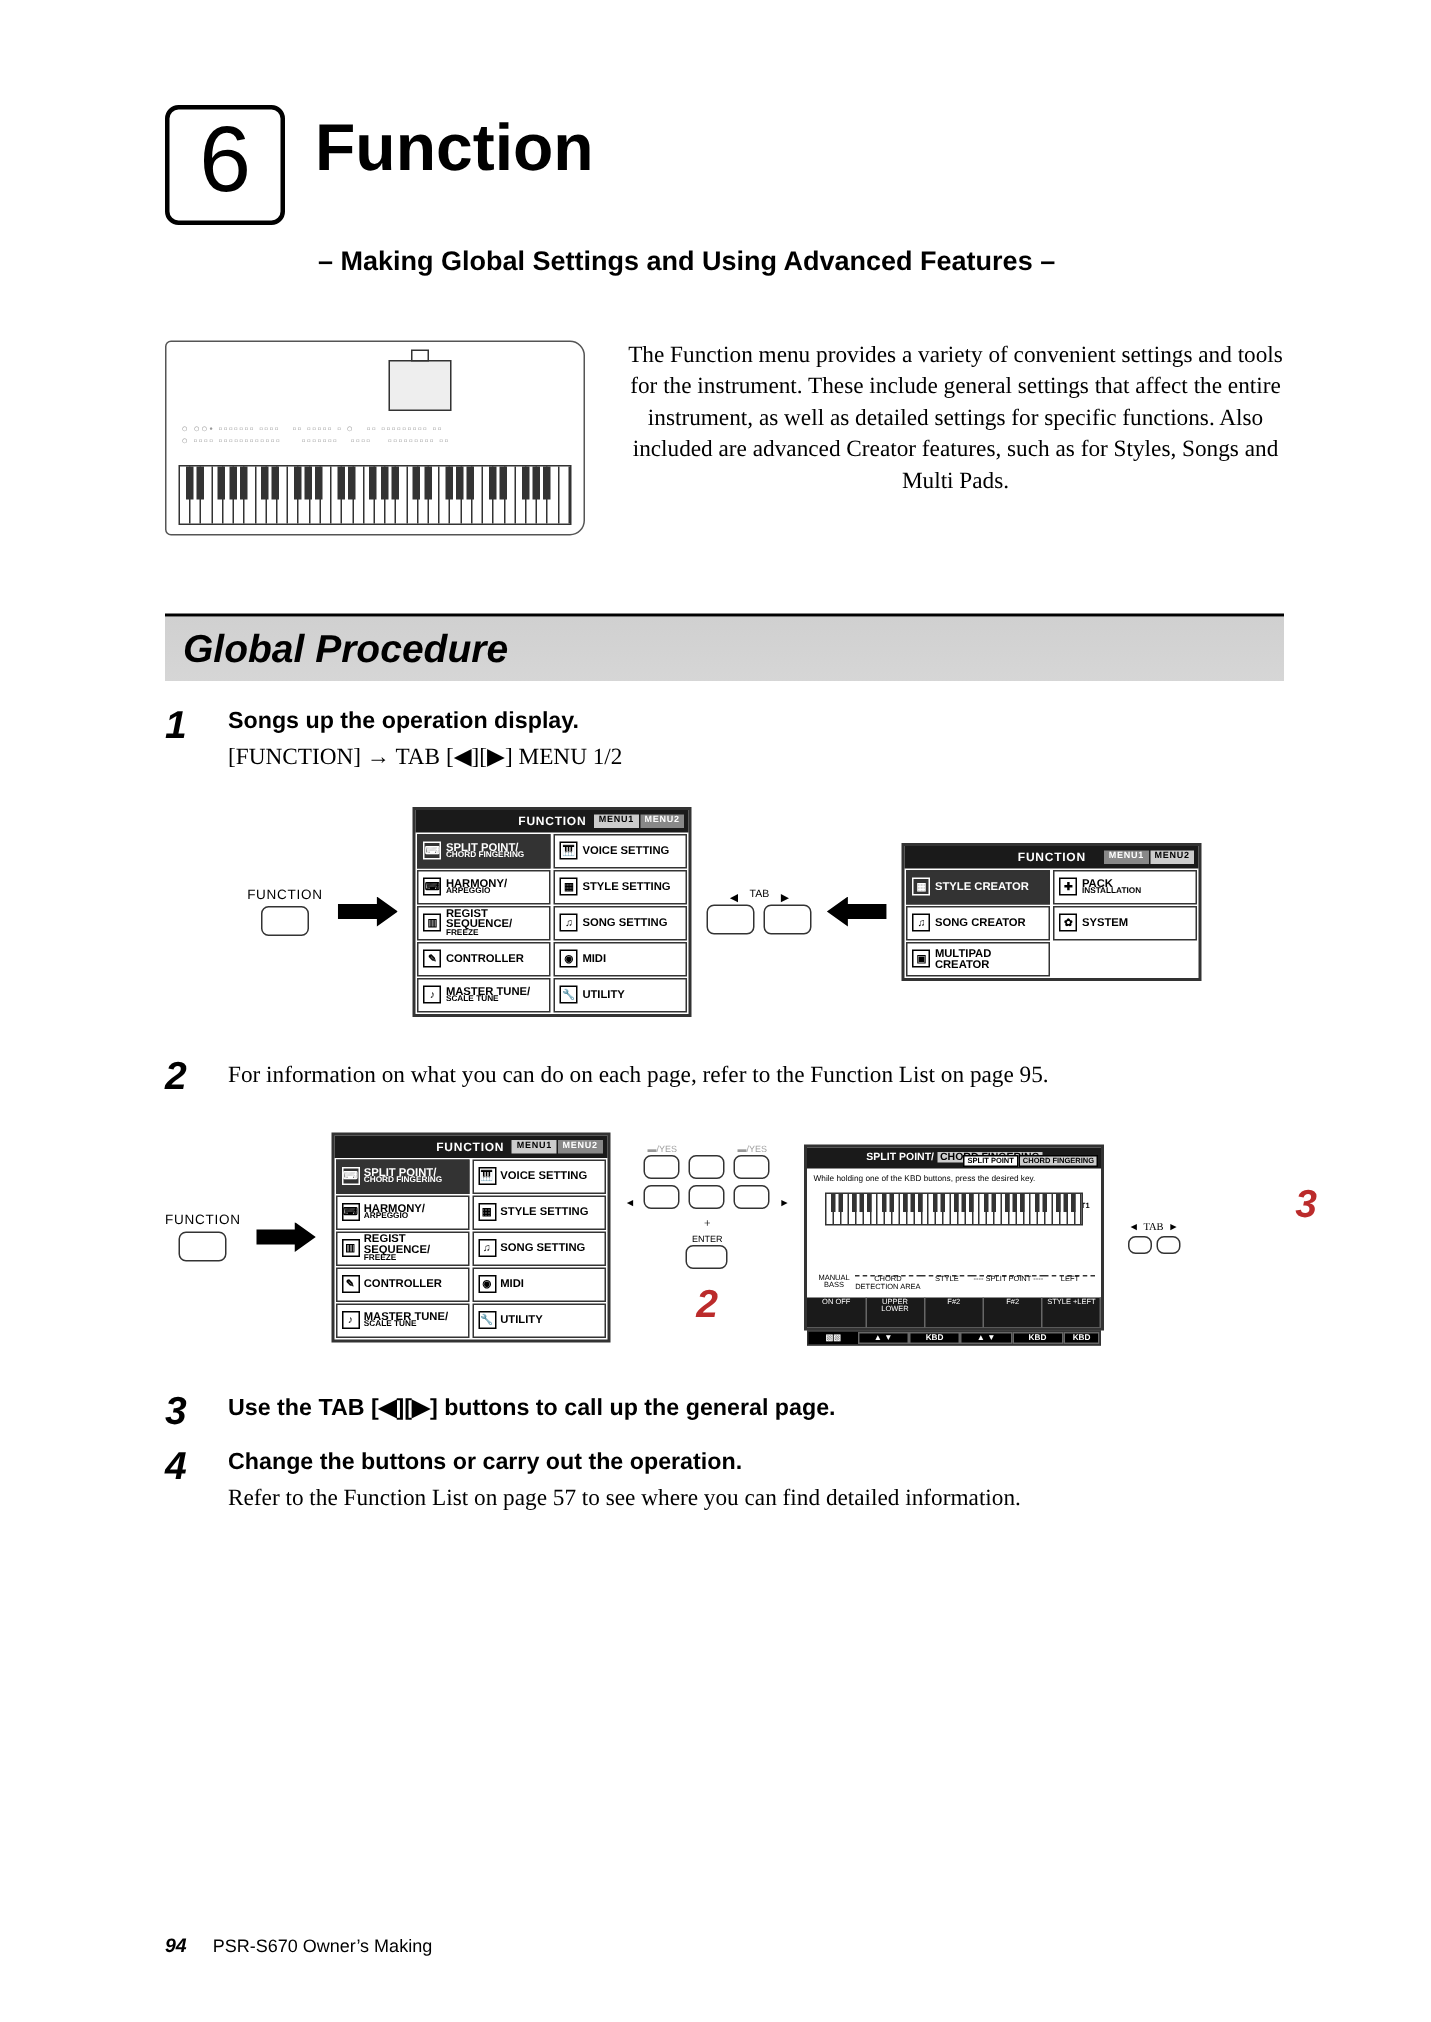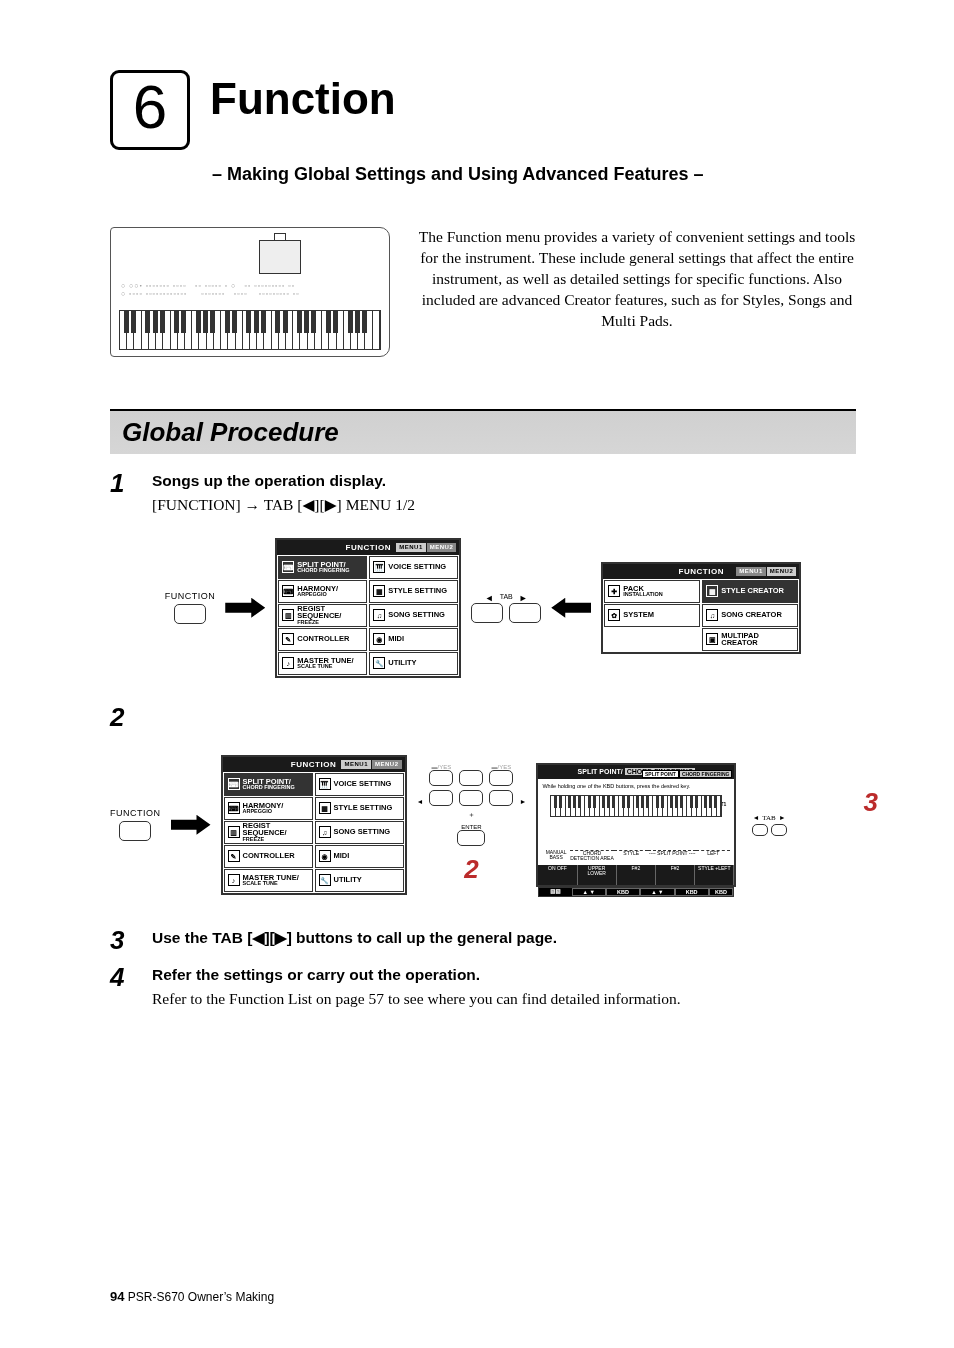--- a/index.html
+++ b/index.html
@@ -120,21 +120,21 @@
     .db-cell { flex: 1; border-right: 1px solid #666; padding: 1px 2px; line-height: 1; text-align: center; }
     .step-num-marker {
       font-size: 26px; font-weight: bold; font-style: italic; color: #bb2b2b;
       font-family: Arial, Helvetica, sans-serif;
     }
     .illus-row2 { display: flex; align-items: center; gap: 10px; margin: 22px 0 10px; position:relative; }
     .marker-2 { text-align: center; margin-top: 4px; }
     .marker-3-pos { position: absolute; right: -22px; top: 32px; }
     .tab-tiny-outer { display: flex; flex-direction: column; align-items: flex-start; }
     .footer { position: absolute; bottom: 44px; left: 110px; font-size: 12px; font-family: Arial, sans-serif; }
-    .footer .pg { font-weight: bold; margin-right: 0; font-size: 13px; }
+    .footer .pg { font-weight: bold; font-style: italic; margin-right: 14px; font-size: 13px; }
   </style>
 </head>
 <body>
 
 <div class="chapter-header">
   <div class="chapter-num-box">6</div>
   <div class="chapter-title">Function</div>
 </div>
 <div class="chapter-subtitle">– Making Global Settings and Using Advanced Features –</div>
 
@@ -278,50 +278,51 @@
     <div class="menu-screen" style="width:200px;">
       <div class="menu-titlebar">
         <span>FUNCTION</span>
         <div class="menu-tabs">
           <div class="menu-tab">MENU1</div>
           <div class="menu-tab active">MENU2</div>
         </div>
       </div>
       <div class="menu-grid">
         <div class="menu-col">
-          <div class="menu-cell">
-              <div class="cell-icon">✚</div>
-              <div><span>PACK</span><small>INSTALLATION</small></div>
-            </div>
-          <div class="menu-cell">
-              <div class="cell-icon">✿</div>
-              <span>SYSTEM</span>
-            </div>
-        </div>
-        <div class="menu-col">
           <div class="menu-cell sel">
               <div class="cell-icon">▦</div>
               <span>STYLE CREATOR</span>
             </div>
           <div class="menu-cell">
               <div class="cell-icon">♫</div>
               <span>SONG CREATOR</span>
             </div>
           <div class="menu-cell">
               <div class="cell-icon">▣</div>
               <span>MULTIPAD CREATOR</span>
             </div>
         </div>
+        <div class="menu-col">
+          <div class="menu-cell">
+              <div class="cell-icon">✚</div>
+              <div><span>PACK</span><small>INSTALLATION</small></div>
+            </div>
+          <div class="menu-cell">
+              <div class="cell-icon">✿</div>
+              <span>SYSTEM</span>
+            </div>
+        </div>
       </div>
     </div>
   </div>
 
   <div class="step">
     <div class="step-num">2</div>
     <div class="step-body">
+      <div class="step-sub">For information on what you can do on each page, refer to the Function List on page 95.</div>
     </div>
   </div>
 
   <div class="illus-row2">
     <div class="func-btn-block">
       <div class="func-label">FUNCTION</div>
       <div class="hw-btn"></div>
     </div>
     <div class="big-arrow"></div>
 
@@ -501,21 +502,21 @@
   <div class="step">
     <div class="step-num">3</div>
     <div class="step-body">
       <div class="step-head">Use the TAB [◀][▶] buttons to call up the general page.</div>
     </div>
   </div>
 
   <div class="step">
     <div class="step-num">4</div>
     <div class="step-body">
-      <div class="step-head">Refer the settings or carry out the operation.</div>
+      <div class="step-head">Change the buttons or carry out the operation.</div>
       <div class="step-sub">Refer to the Function List on page 57 to see where you can find detailed information.</div>
     </div>
   </div>
 
 </div>
 
 <div class="footer">
   <span class="pg">94</span>
   <span>PSR-S670 Owner’s Making</span>
 </div>

